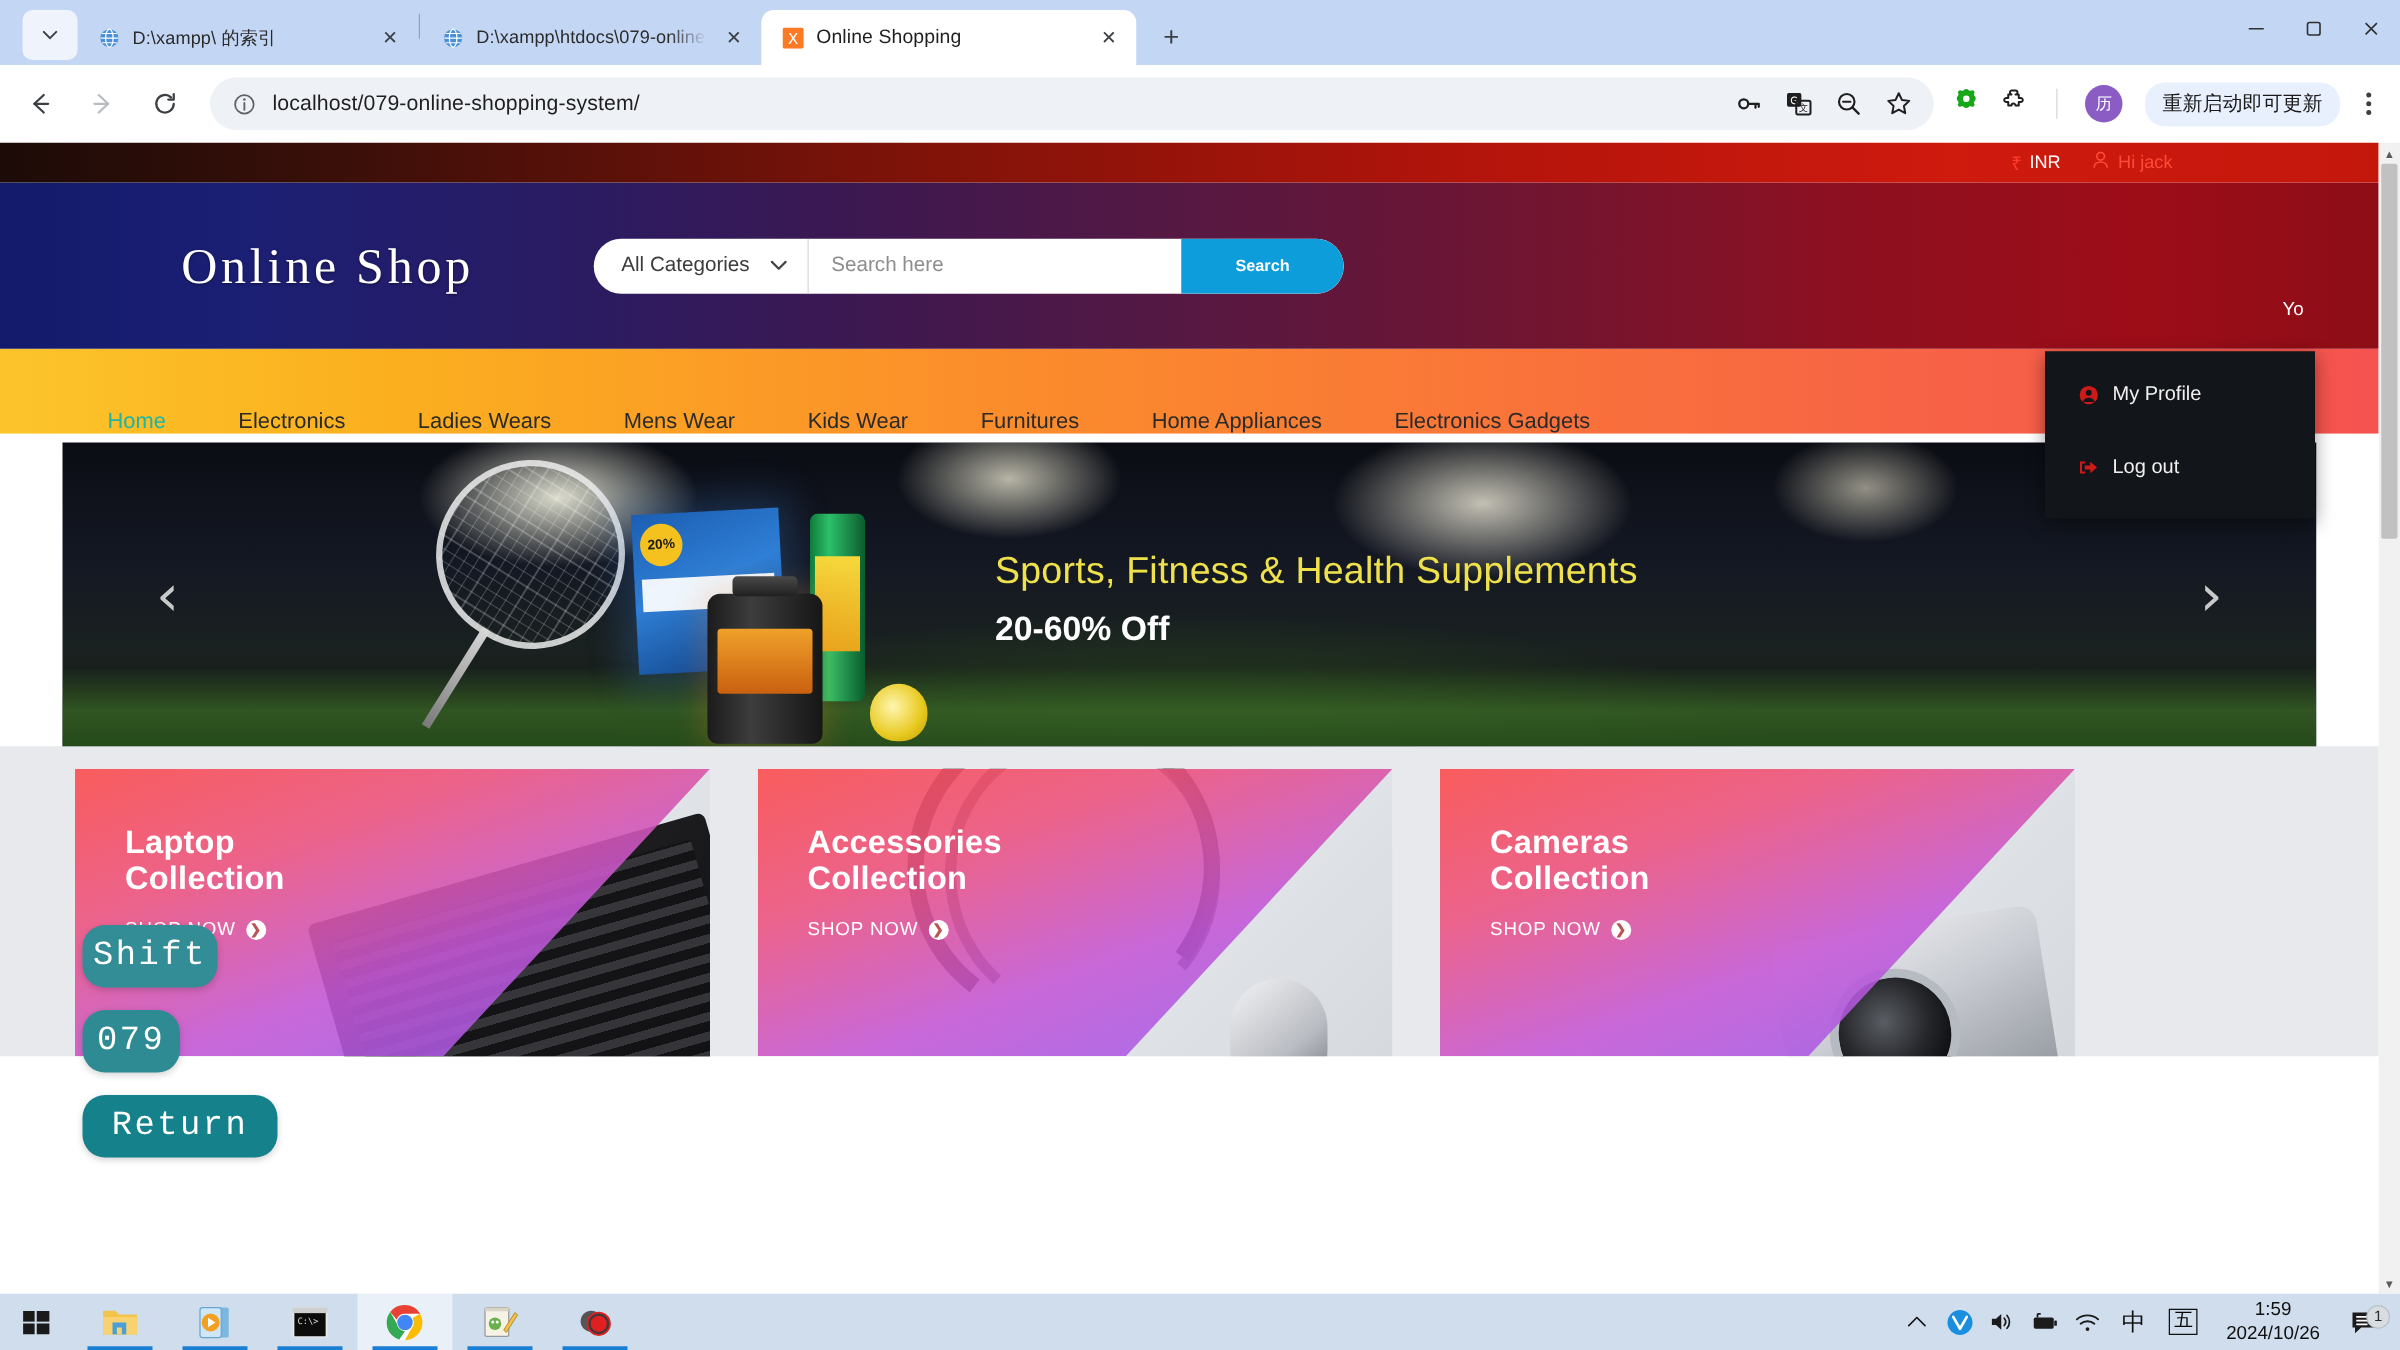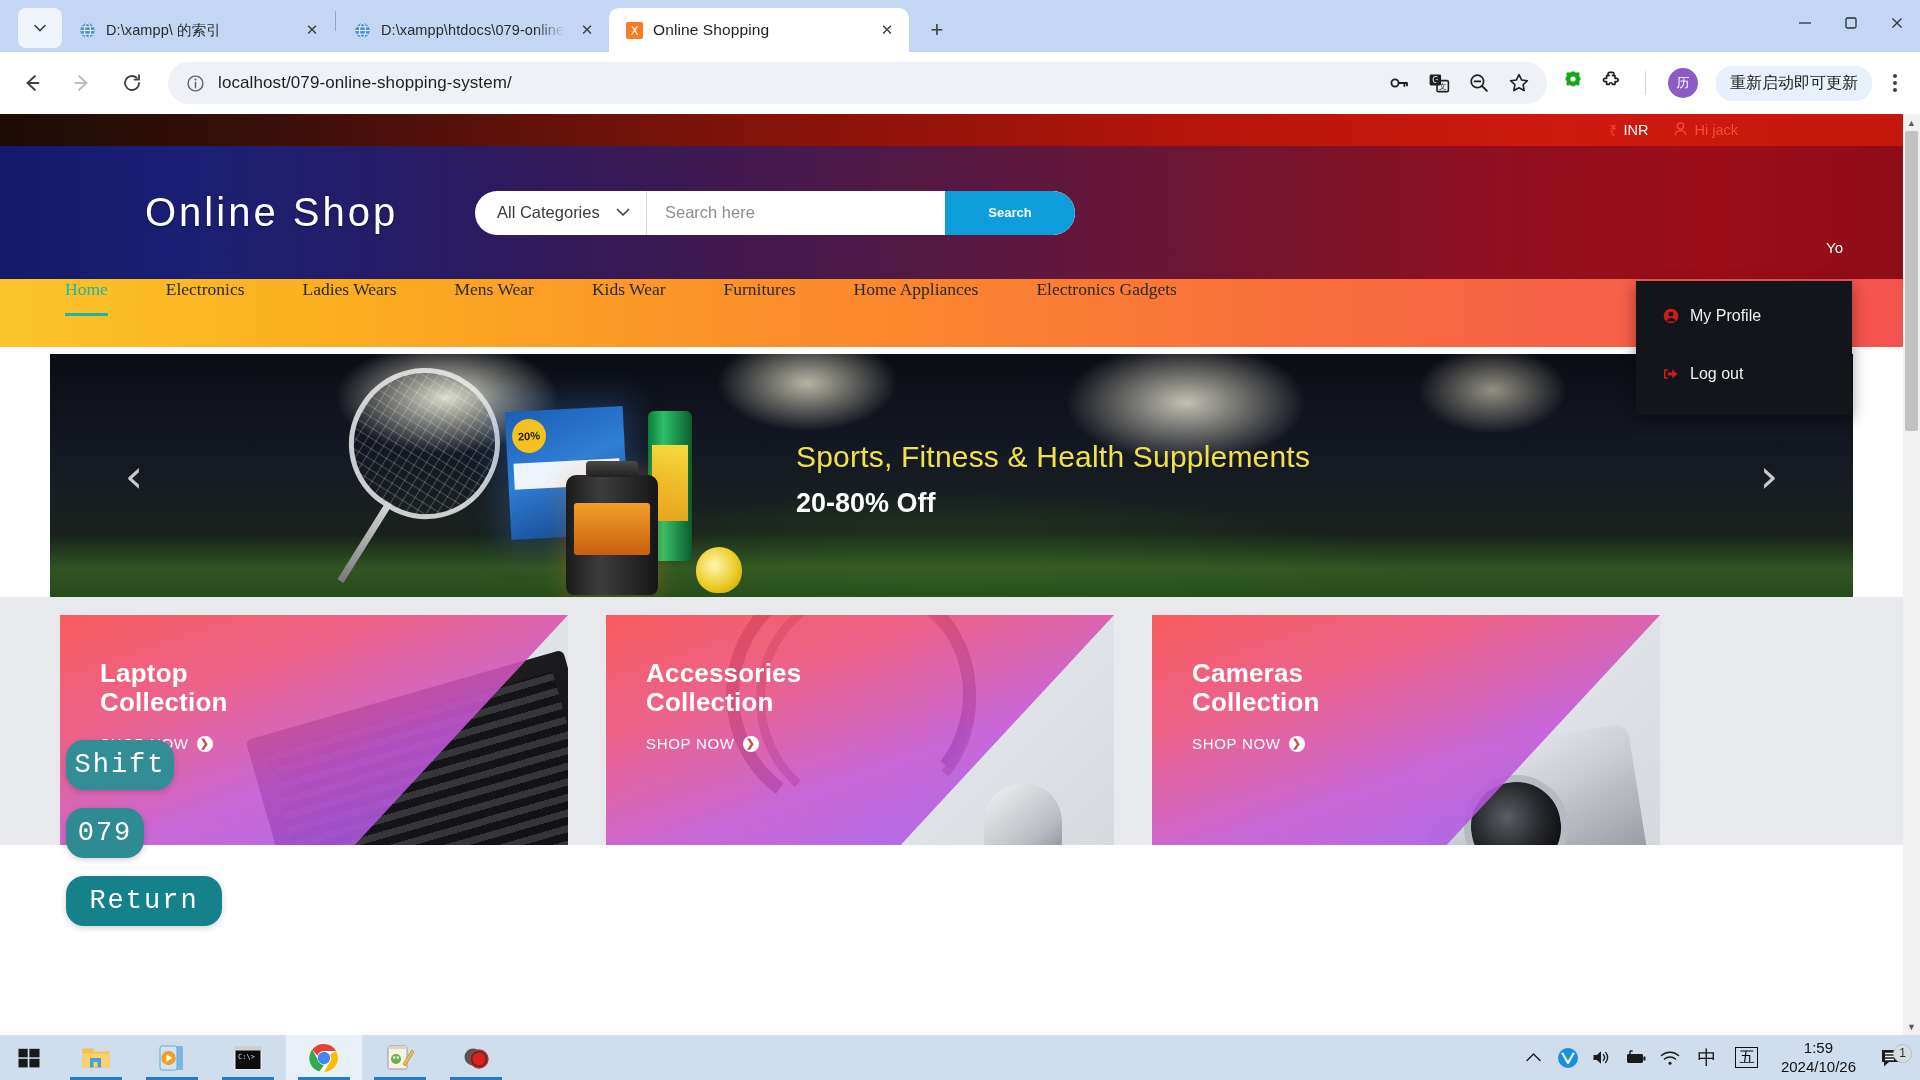--- a/index.html
+++ b/index.html
@@ -80,21 +80,21 @@
   .topbar .cur .rupee { color:#ff3b2a; font-size:15px; }
   .topbar .hiuser { color:#ff4a38; display:flex; align-items:center; gap:7px; }
 
   
   .shop-header {
     height:133px; position:relative;
     background:linear-gradient(90deg,#131a6b 0%,#1b1f74 10%,#2a1b62 24%,#40184f 38%,#5a1840 52%,#74142f 66%,#8e1020 78%,#9d0d18 90%,#8d0d17 100%);
     display:flex; align-items:center;
   }
   .logo {
-    font-family:Liberation Sans, sans-serif; color:#fff; font-size:40px; letter-spacing:3px;
+    font-family:Liberation Serif, serif; color:#fff; font-size:40px; letter-spacing:3px;
     margin-left:145px; width:330px; text-shadow:0 1px 2px rgba(0,0,0,.5);
   }
   .searchbar {
     display:flex; align-items:center; height:44px; background:#fff; border-radius:24px;
     width:600px; margin-left:0; overflow:hidden;justify-content:flex-end;
   }
   .cat-select {
     width:172px; height:100%; display:flex; align-items:center; justify-content:space-between;
     padding:0 16px 0 22px; font-size:16.5px; color:#3b3b3b; border-right:1px solid #d9d9d9;
   }
@@ -115,21 +115,21 @@
   .user-menu a {
     display:flex; align-items:center; gap:11px; color:#f0f0f0; font-size:16px;
     padding:10px 0 10px 26px; text-decoration:none;
   }
   .user-menu a + a { margin-top:20px; }
   .user-menu .mi { color:#cf1a1a; display:flex; width:17px; justify-content:center; }
 
   
   .shop-nav {
     height:68px; background:linear-gradient(90deg,#fcc42a 0%,#fbb01f 16%,#fb8d2b 42%,#f9713b 66%,#f65e49 86%,#f4524f 100%);
-    display:flex; align-items:flex-start; padding-left:65px; gap:0;font-family:Liberation Serif, serif;
+    display:flex; align-items:flex-end; padding-left:86px; gap:0;
   }
   .shop-nav a {
     color:#2a2a2a; font-size:17.5px; text-decoration:none; padding:0 29px; position:relative; white-space:nowrap;
   }
   .shop-nav a:first-child { padding-left:0; padding-right:29px; }
   .shop-nav a.active { color:#1db5a6; }
   .shop-nav a.active::after {
     content:""; position:absolute; left:0; right:29px; bottom:-16px; height:3px; background:#1db5a6;
   }
 
@@ -535,21 +535,21 @@
             <div class="box">
               <span class="bl">20%</span>
               <span class="bt"></span>
             </div>
             <div class="tube"></div>
             <div class="jar"></div>
             <div class="shuttle"></div>
           </div>
           <div class="hero-text">
             <div class="hero-title">Sports, Fitness &amp; Health Supplements</div>
-            <div class="hero-sub">20-80% Off</div>
+            <div class="hero-sub">20-60% Off</div>
           </div>
           <div class="hero-arrow prev">‹</div>
           <div class="hero-arrow next">›</div>
         </div>
       </div>
 
       <div class="cards-area">
         <div class="cards">
 
           <div class="card">

